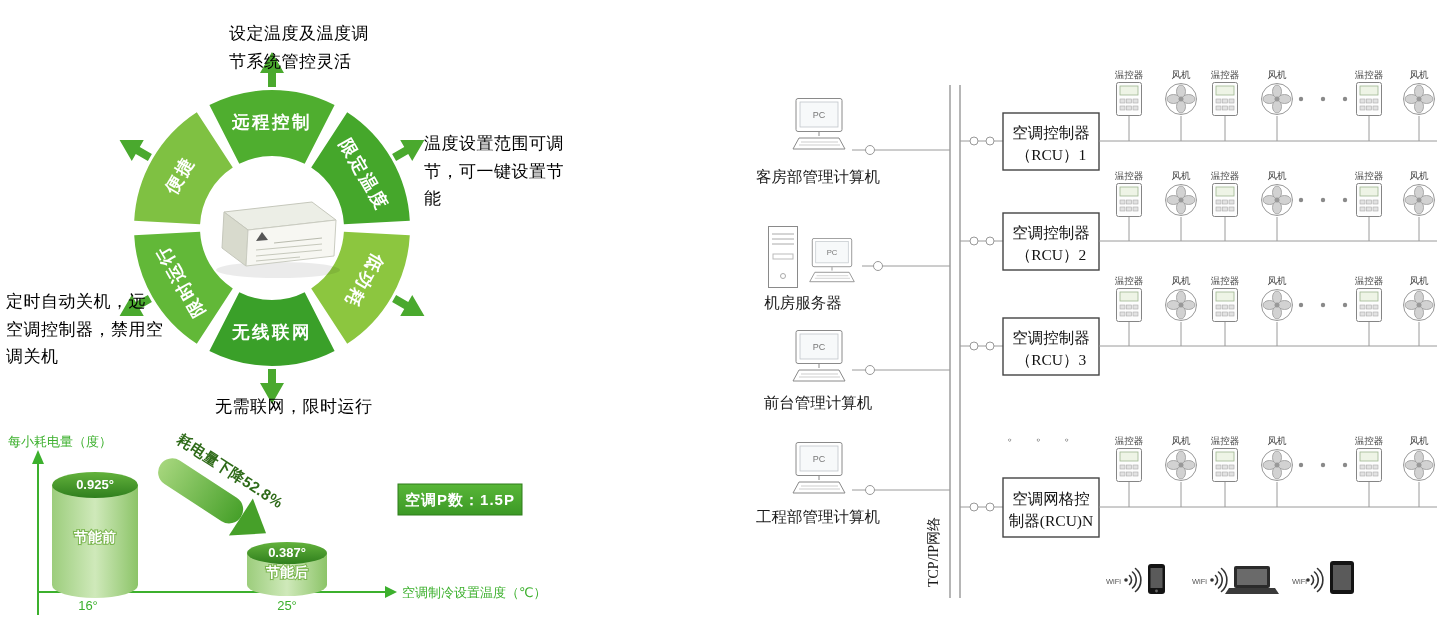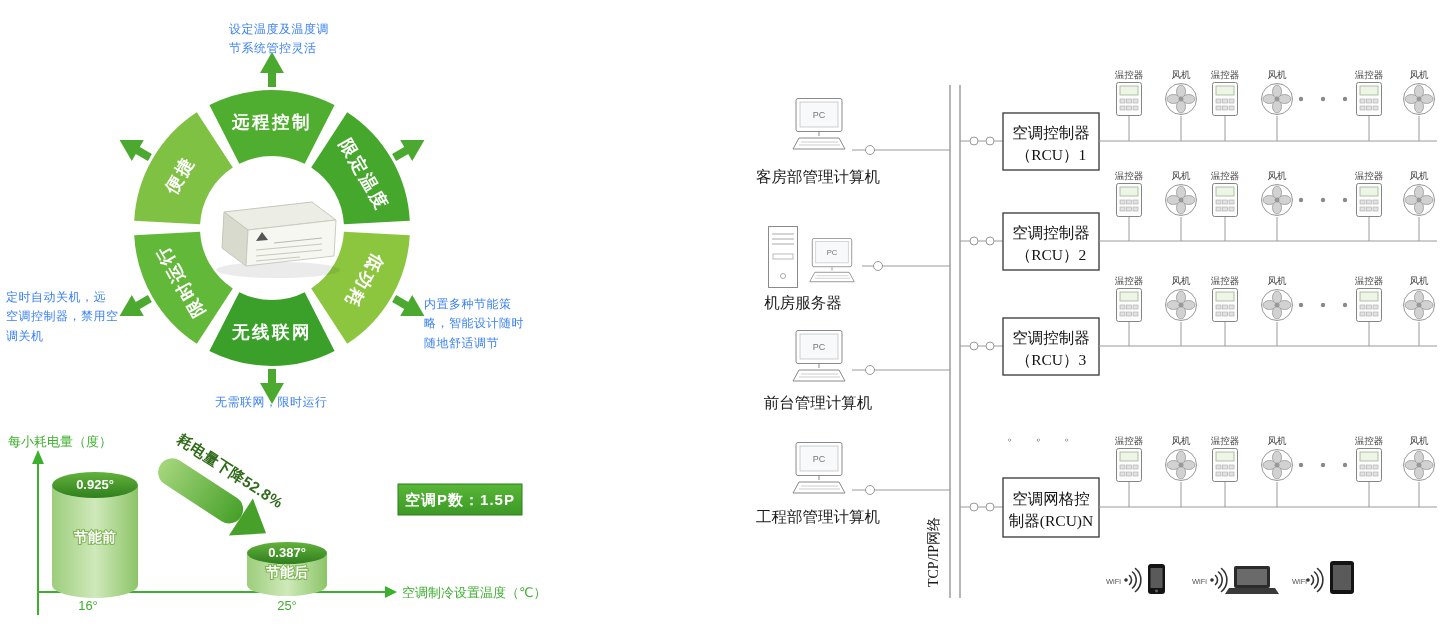--- a/index.html
+++ b/index.html
@@ -2,21 +2,21 @@
 <html><head>
 <meta charset="utf-8">
 <style>
   html,body{margin:0;padding:0;background:#fff}
   body{font-family:"Liberation Sans","DejaVu Sans",sans-serif}
   .canvas{position:relative;width:1440px;height:634px;background:#fff;overflow:hidden}
   svg{position:absolute}
   #wheel-svg{left:0;top:0}
   #chart-svg{left:0;top:420px}
   #net-svg{left:700px;top:0}
-  .callout{position:absolute;font-size:12px;line-height:1.62;color:#3b82f6;white-space:pre-line;letter-spacing:.5px}
+  .callout{position:absolute;font-size:17px;line-height:1.62;color:#000000;white-space:pre-line;letter-spacing:.5px}
   #co-top{left:229px;top:20px}
   #co-right-top{left:424px;top:130px}
   #co-right-bottom{left:424px;top:295px}
   #co-bottom{left:215px;top:393px}
   #co-left-top{left:28px;top:138px}
   #co-left-bottom{left:6px;top:288px}
   .seg-label{fill:#fff;font-weight:bold;font-size:17.5px;letter-spacing:2.5px;text-anchor:middle;dominant-baseline:middle}
   .green-label{fill:#3cb02d;font-size:13px}
   .cyl-value{fill:#fff;font-weight:bold;font-size:13px;text-anchor:middle;dominant-baseline:middle}
   .cyl-name{fill:#fff;font-weight:bold;font-size:14px;text-anchor:middle;paint-order:stroke;stroke:#7ab54e;stroke-width:2px}
@@ -66,23 +66,23 @@
       <polygon points="256,241 268,240 262,232" fill="#555"></polygon>
       <line x1="274" y1="243" x2="322" y2="238" stroke="#b9bbae" stroke-width="1.2"></line>
       <line x1="256" y1="250" x2="322" y2="244" stroke="#c6c8bc" stroke-width="1"></line>
       <line x1="256" y1="256" x2="322" y2="250" stroke="#c6c8bc" stroke-width="1"></line>
       <line x1="256" y1="261" x2="300" y2="257" stroke="#c6c8bc" stroke-width="1"></line>
     </g>
   </svg>
 
   <div class="callout" id="co-top">设定温度及温度调
 节系统管控灵活</div>
-  <div class="callout" id="co-right-bottom">内置多种节能策
-略，智能设计随时
-随地舒适调节</div>
+  <div class="callout" id="co-right-top">温度设置范围可调
+节，可一键设置节
+能</div>
   <div class="callout" id="co-bottom">无需联网，限时运行</div>
   <div class="callout" id="co-left-bottom">定时自动关机，远
 空调控制器，禁用空
 调关机</div>
 
   <svg id="chart-svg" width="560" height="214">
     <defs>
       <linearGradient id="cylBody" x1="0" y1="0" x2="1" y2="0">
         <stop offset="0" stop-color="#9ccd7c"></stop>
           <stop offset="0.5" stop-color="#cfe9ba"></stop>

